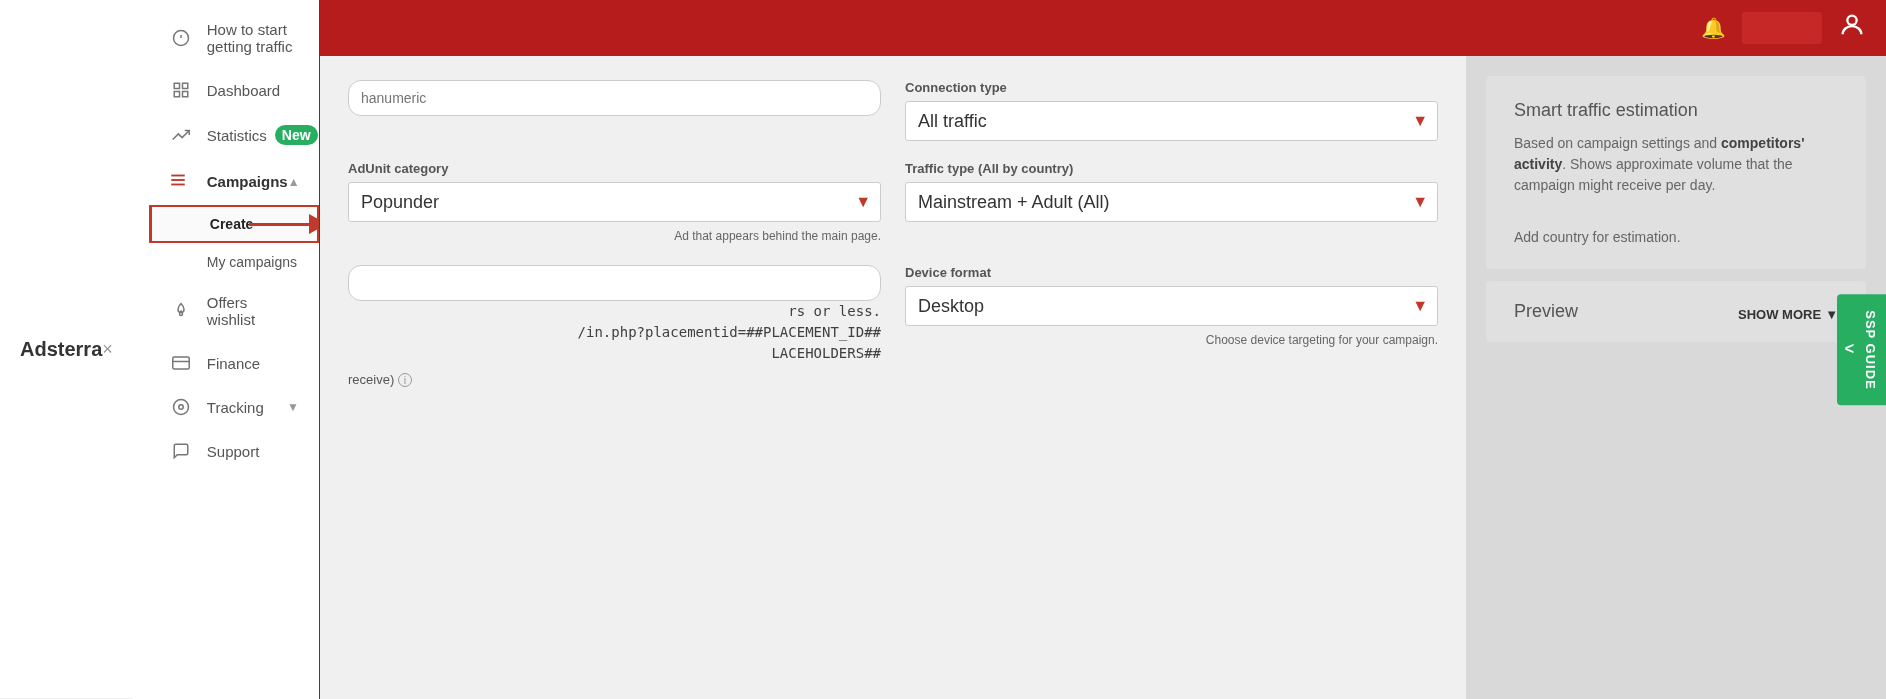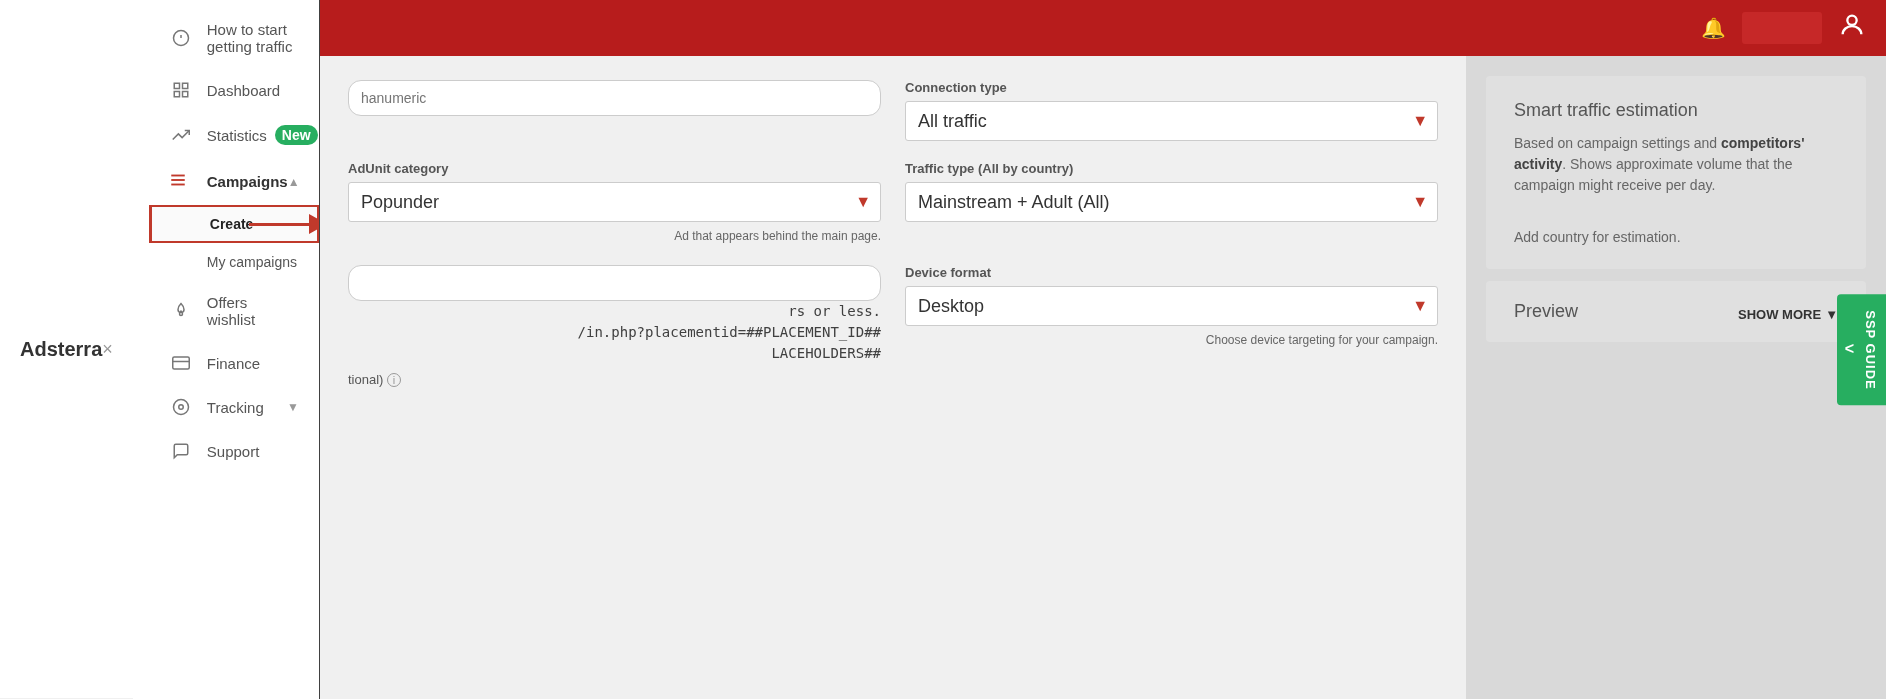--- a/index.html
+++ b/index.html
@@ -513,21 +513,21 @@
 
       <div class="form-row">
         <div class="form-group">
           <input class="form-input" type="text" style="">
           <div class="form-code">
             <span>rs or less.</span><br>
             <span>/in.php?placementid=##PLACEMENT_ID##</span><br>
             <span>LACEHOLDERS##</span>
           </div>
           <div style="margin-top:8px; font-size:13px; color:#555;">
-            <span>tional)</span>
+            <span>receive)</span>
             <span style="display:inline-block; width:14px; height:14px; border-radius:50%; border:1px solid #999; text-align:center; line-height:13px; font-size:11px; color:#999; cursor:pointer;">i</span>
           </div>
         </div>
         <div class="form-group">
           <label class="form-label">Device format</label>
           <div class="select-wrapper">
             <select class="form-select">
               <option>Desktop</option>
             </select>
             <span class="select-arrow">▼</span>

